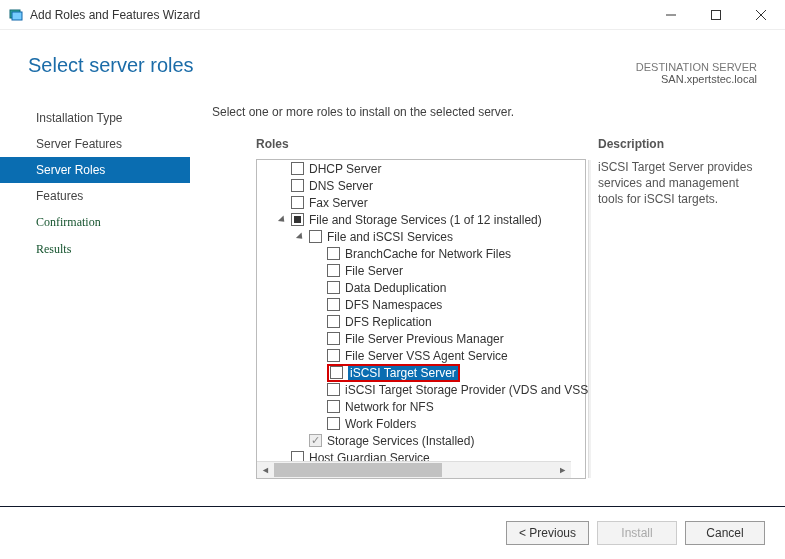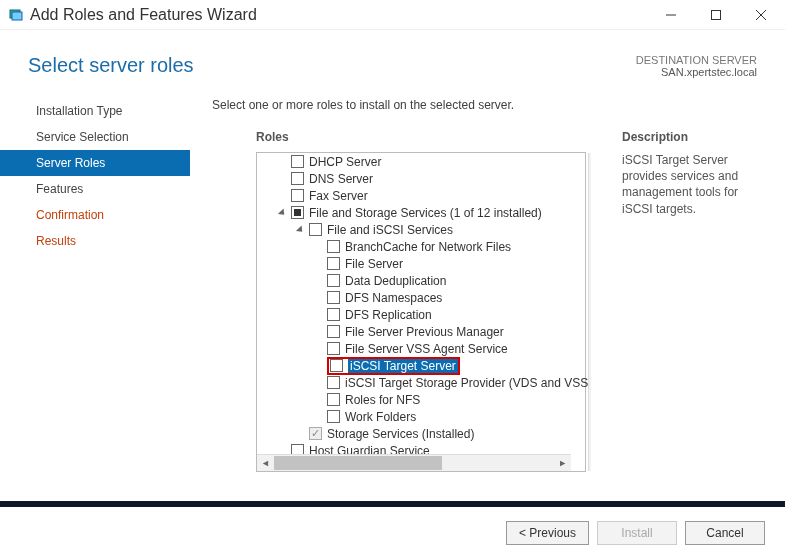--- a/index.html
+++ b/index.html
@@ -1,34 +1,34 @@
 <!DOCTYPE html>
 <html><head>
 <meta charset="utf-8">
 <style>
   * { box-sizing: border-box; margin: 0; padding: 0; }
   body { font-family: "Segoe UI", Tahoma, sans-serif; font-size: 12px; color: #333; background: #fff; width: 785px; height: 559px; overflow: hidden; position: relative; }
   .titlebar { height: 30px; display: flex; align-items: center; padding: 0 2px 0 8px; border-bottom: 1px solid #eee; }
   .titlebar .icon { width: 16px; height: 16px; margin-right: 6px; display:inline-flex; align-items:center; justify-content:center; }
-  .titlebar .title { font-size: 16px; color: #333; flex: 1; }
+  .titlebar .title { font-size: 12px; color: #333; flex: 1; }
   .winbtns { display: flex; }
   .winbtn { width: 45px; height: 28px; display: flex; align-items: center; justify-content: center; font-size: 13px; font-family: "Segoe UI Symbol", sans-serif; }
   .winbtn svg { display:block; }
   .header { padding: 24px 28px 10px 28px; display: flex; justify-content: space-between; align-items: flex-start; }
   .header h1 { font-size: 20px; font-weight: 300; color: #1b6ca8; }
-  .dest { text-align: right; font-size: 11px; color: #555; }
+  .dest { text-align: right; font-size: 11px; color: #555; margin-top: 7px; }
   .dest .lbl { color: #777; }
   .content { display: flex; padding: 0 0 0 0; }
   .nav { width: 190px; padding: 10px 0 0 0; }
   .nav-item { padding: 6px 0 6px 36px; font-size: 12px; color: #444; }
   .nav-item.active { background: #0a6db1; color: #fff; }
-  .nav-item.disabled { color: #c2410c; }
+  .nav-item.disabled { color: #14532d; font-family: Liberation Serif, serif; }
   .main { flex: 1; padding: 10px 20px 0 22px; }
   .instr { font-size: 12px; color: #404040; margin-bottom: 18px; }
-  .cols { display: flex; gap: 36px; padding-left: 44px; }
+  .cols { display: flex; gap: 12px; padding-left: 44px; }
   .roles-col { width: 330px; }
   .desc-col { flex: 1; padding-right: 10px; }
   .col-head { font-size: 12px; font-weight: bold; color: #555; margin-bottom: 8px; }
   .roles-box { border: 1px solid #bbb; background: #fff; height: 320px; position: relative; display: flex; }
   .role-row { display: flex; align-items: center; height: 17px; font-size: 12px; color: #333; white-space: nowrap; }
   .indent-1 { padding-left: 20px; }
   .indent-2 { padding-left: 38px; }
   .indent-3 { padding-left: 56px; }
   .expander { width: 10px; height: 10px; margin-right: 4px; display: inline-flex; align-items: center; justify-content: center; }
   .expander::before { content: ""; width: 0; height: 0; border-left: 5px solid #666; border-top: 4px solid transparent; border-bottom: 4px solid transparent; transform: rotate(45deg); }
@@ -46,21 +46,21 @@
   .hl-box { border:2px solid #d40000; padding:0; display:inline-flex; align-items:center; }
   .hl-box .cb { margin-left:1px; }
   .selected-label { background:#0a6db1; color:#fff; padding:0 2px; }
   .scrollbar-v { width: 17px; background:#f1f1f1; border-left:1px solid #ddd; display:flex; flex-direction:column; }
   .scrollbar-v .thumb { background:#c2c2c2; margin:1px; }
   .scrollbar-h { height: 17px; position:absolute; bottom:0; left:0; right:17px; background:#f1f1f1; border-top:1px solid #ddd; display:flex; }
   .scrollbar-h .arrow { width:17px; display:flex; align-items:center; justify-content:center; color:#666; font-size:9px; }
   .scrollbar-h .track { flex:1; position:relative; }
   .scrollbar-h .thumb { position:absolute; left:0; top:1px; bottom:1px; width:60%; background:#c2c2c2; }
   .desc-text { font-size: 12px; color: #555; line-height: 1.35; }
-  .footer { position:absolute; bottom:0; left:0; right:0; border-top:6px solid #0f172a; padding:14px 20px; display:flex; justify-content:flex-end; gap:8px; background:#fff; }
+  .footer { position:absolute; bottom:0; left:0; right:0; border-top:1px solid #0f172a; padding:14px 20px; display:flex; justify-content:flex-end; gap:8px; background:#fff; }
   .btn { min-width: 80px; height: 24px; border:1px solid #999; background:#f3f3f3; font-size:12px; color:#333; padding:0 12px; }
   .btn.primary { border:2px solid #0a6db1; padding:0 11px; height:24px; }
   .btn:disabled { color:#aaa; border-color:#ccc; }
   .roles-inner { position:relative; height:100%; }
   .roles-list { height:calc(100% - 17px); overflow:hidden; }
 </style>
 </head>
 <body>
 
 <div class="titlebar">
@@ -95,21 +95,21 @@
   <h1>Select server roles</h1>
   <div class="dest">
     <div class="lbl">DESTINATION SERVER</div>
     <div>SAN.xpertstec.local</div>
   </div>
 </div>
 
 <div class="content">
   <div class="nav" id="nav">
       <div class="nav-item">Installation Type</div>
-      <div class="nav-item">Service Selection</div>
+      <div class="nav-item">Server Features</div>
       <div class="nav-item active">Server Roles</div>
       <div class="nav-item">Features</div>
       <div class="nav-item disabled">Confirmation</div>
       <div class="nav-item disabled">Results</div>
     </div>
   <div class="main">
     <div class="instr">Select one or more roles to install on the selected server.</div>
     <div class="cols">
       <div class="roles-col">
         <div class="col-head">Roles</div>
@@ -184,21 +184,21 @@
                   </span>
                 </div>
                 <div class="role-row indent-3">
                   <span class="noexp"></span>
                   <span class="cb"></span>
                   <span>iSCSI Target Storage Provider (VDS and VSS</span>
                 </div>
                 <div class="role-row indent-3">
                   <span class="noexp"></span>
                   <span class="cb"></span>
-                  <span>Roles for NFS</span>
+                  <span>Network for NFS</span>
                 </div>
                 <div class="role-row indent-3">
                   <span class="noexp"></span>
                   <span class="cb"></span>
                   <span>Work Folders</span>
                 </div>
                 <div class="role-row indent-2">
                   <span class="noexp"></span>
                   <span class="cb chk disabled"></span>
                   <span>Storage Services (Installed)</span>

